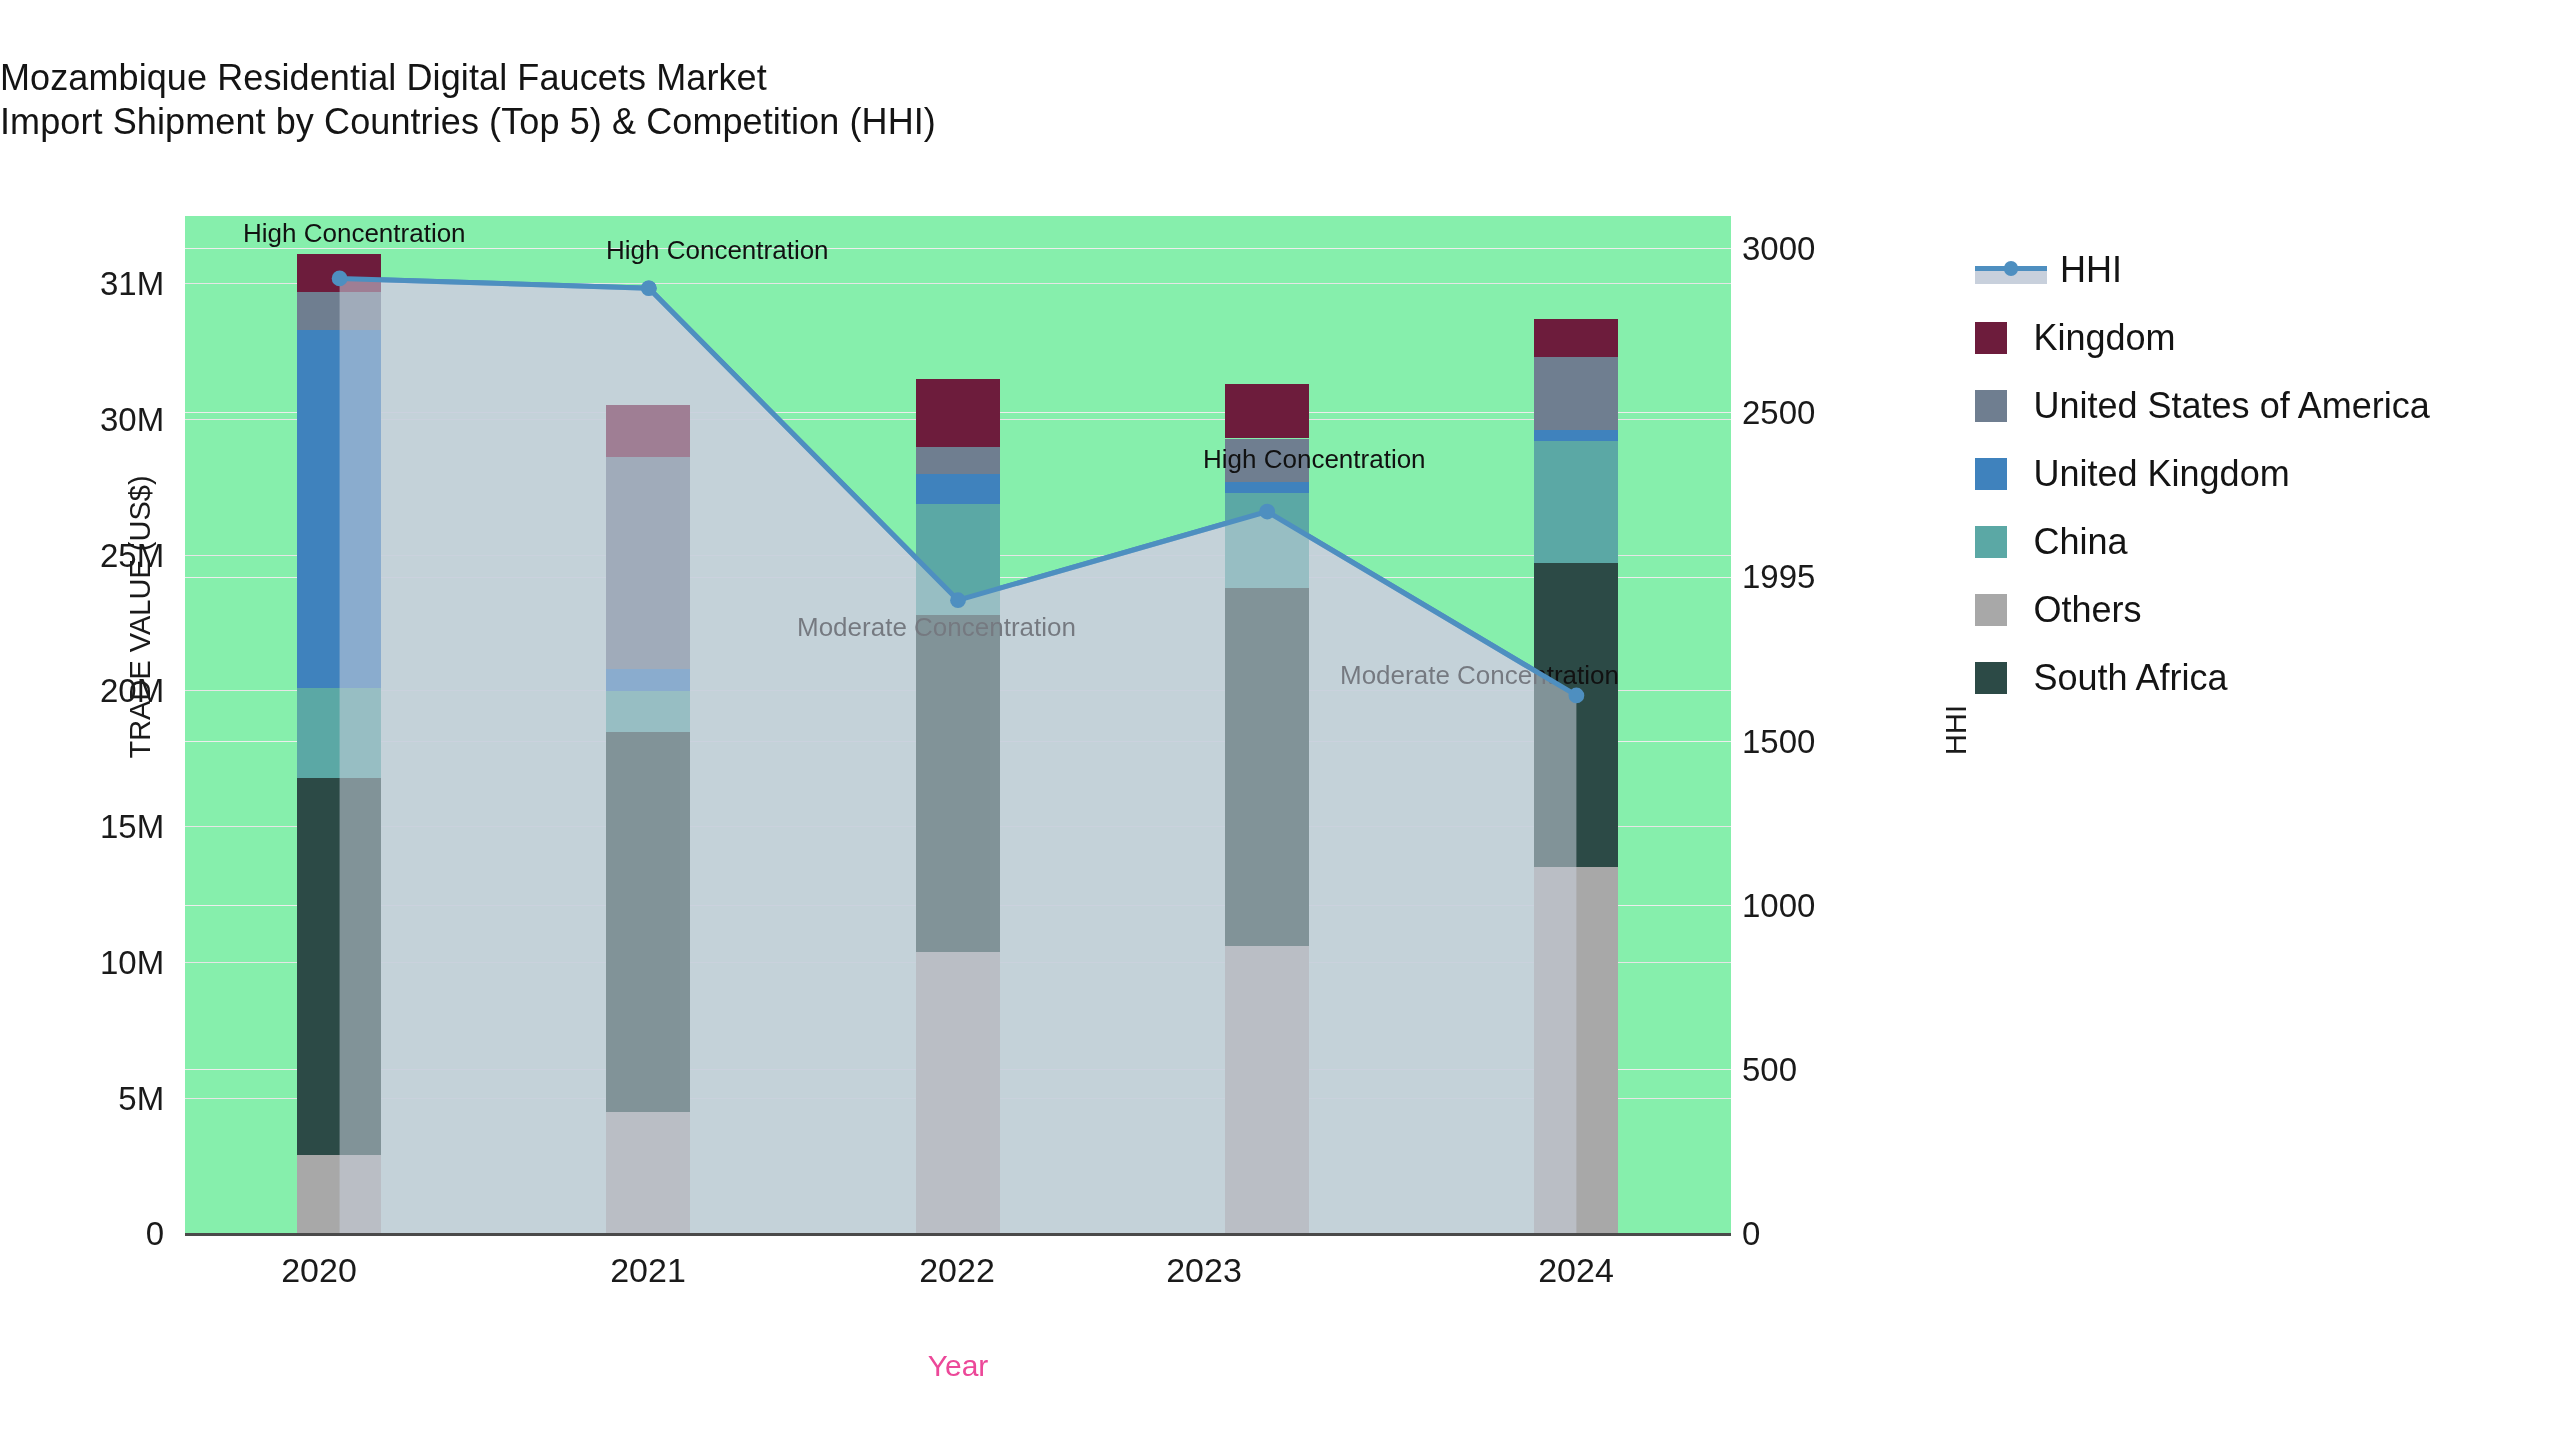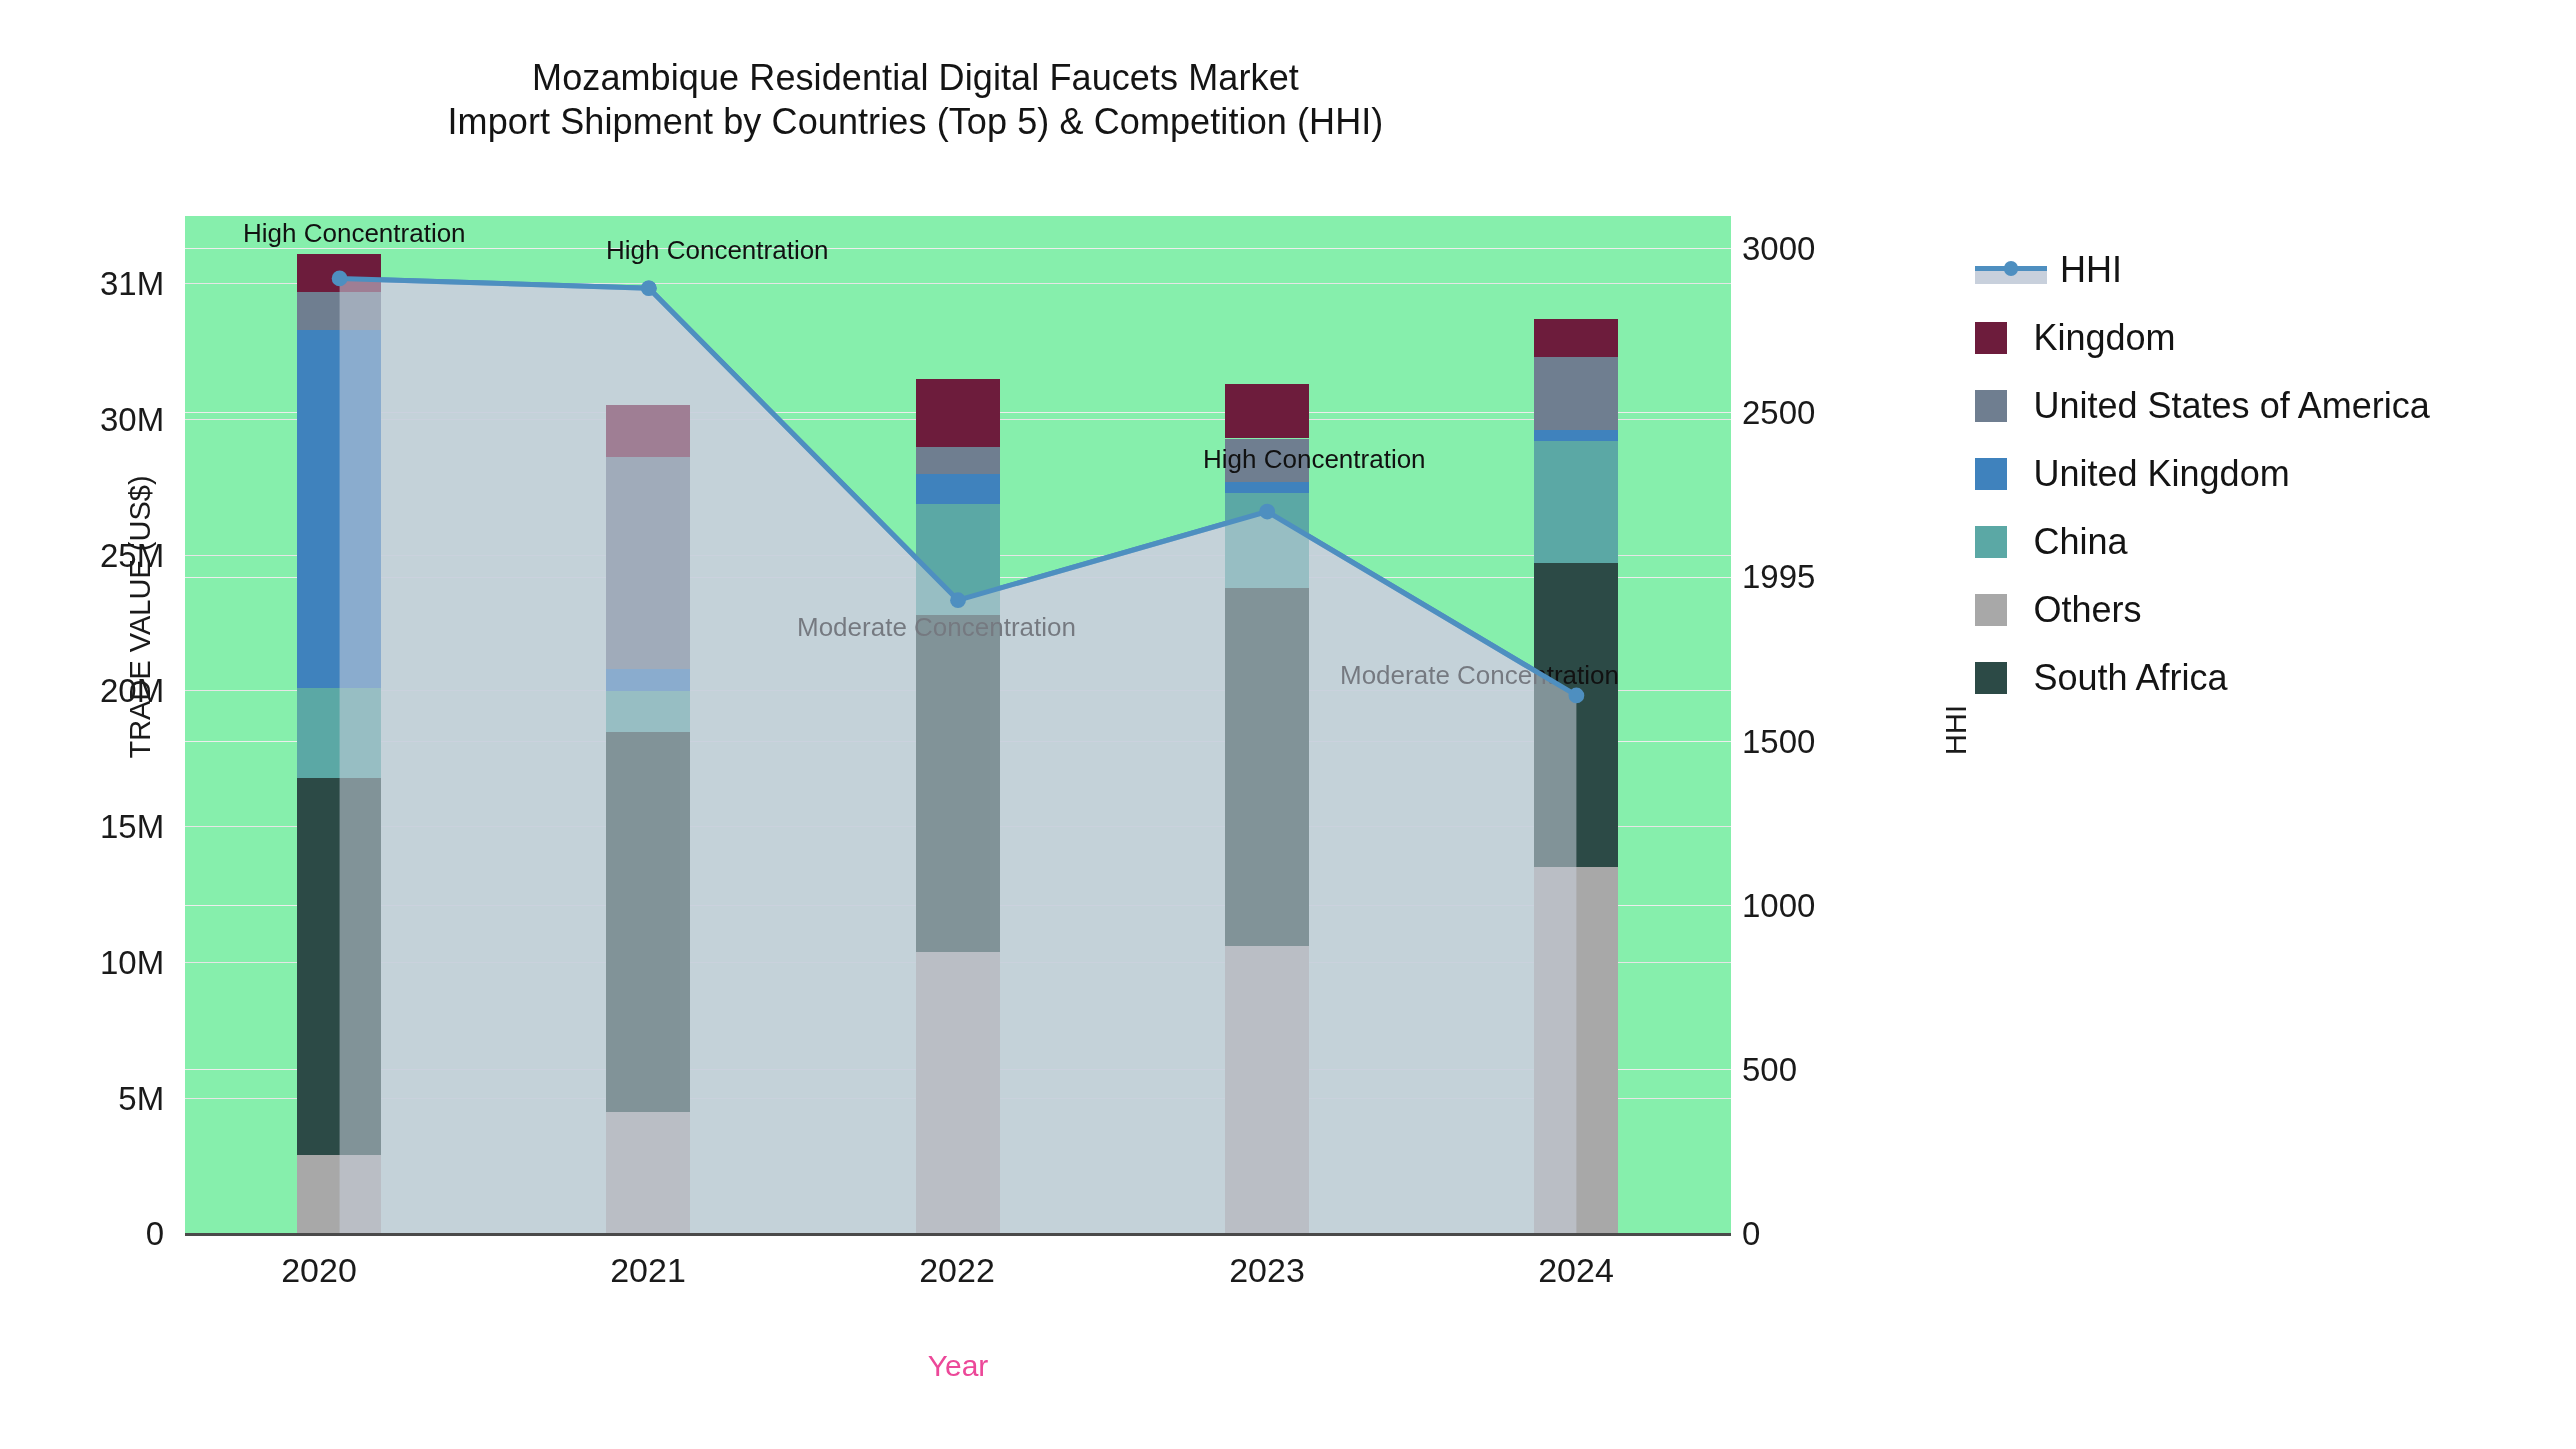--- a/index.html
+++ b/index.html
@@ -1,19 +1,19 @@
 <!DOCTYPE html>
 <html style="font-size:11.4px"><head>
 <meta charset="utf-8">
 <style>
   html,body{margin:0;padding:0;background:#ffffff;}
   body{width:2576px;height:1449px;font-family:"Liberation Sans",sans-serif;color:#1a1a1a;overflow:hidden;}
   #root{position:relative;width:2576px;height:1449px;}
 
-  .title-block{position:absolute;left:0;top:56px;width:1775px;text-align:center;padding-left:28px;}
+  .title-block{position:absolute;left:0;top:56px;width:1775px;text-align:left;}
   .title-line{font-size:36px;line-height:1.22;color:#141414;font-weight:400;letter-spacing:0.1px;}
 
   
   .plot{position:absolute;left:185px;top:216px;width:1546px;height:1018px;background:#86efac;}
   .gridline{position:absolute;left:0;width:100%;height:1.4px;background:#e6e6e6;}
   .gridline.r{background:#ededed;}
   .baseline{position:absolute;left:185px;top:1233px;width:1546px;height:2.9px;background:#4a4a4a;}
 
   
   .hhi-area{position:absolute;left:0;top:0;width:100%;height:100%;}
@@ -158,21 +158,21 @@
       <div class="ytick-r" style="top: 906px;">1000</div>
       <div class="ytick-r" style="top: 742px;">1500</div>
       <div class="ytick-r" style="top: 577px;">1995</div>
       <div class="ytick-r" style="top: 413px;">2500</div>
       <div class="ytick-r" style="top: 249px;">3000</div>
     </div>
   <div id="xticks">
       <div class="xtick" style="left: 319px;">2020</div>
       <div class="xtick" style="left: 648px;">2021</div>
       <div class="xtick" style="left: 957px;">2022</div>
-      <div class="xtick" style="left: 1267px;">2023</div>
+      <div class="xtick" style="left: 1204px;">2023</div>
       <div class="xtick" style="left: 1576px;">2024</div>
     </div>
 
   <div class="ylabel-left">TRADE VALUE (US$)</div>
   <div class="ylabel-right">HHI</div>
   <div class="xlabel">Year</div>
 
   <div class="legend" id="legend">
       <div class="lrow">
         <div class="lline">

